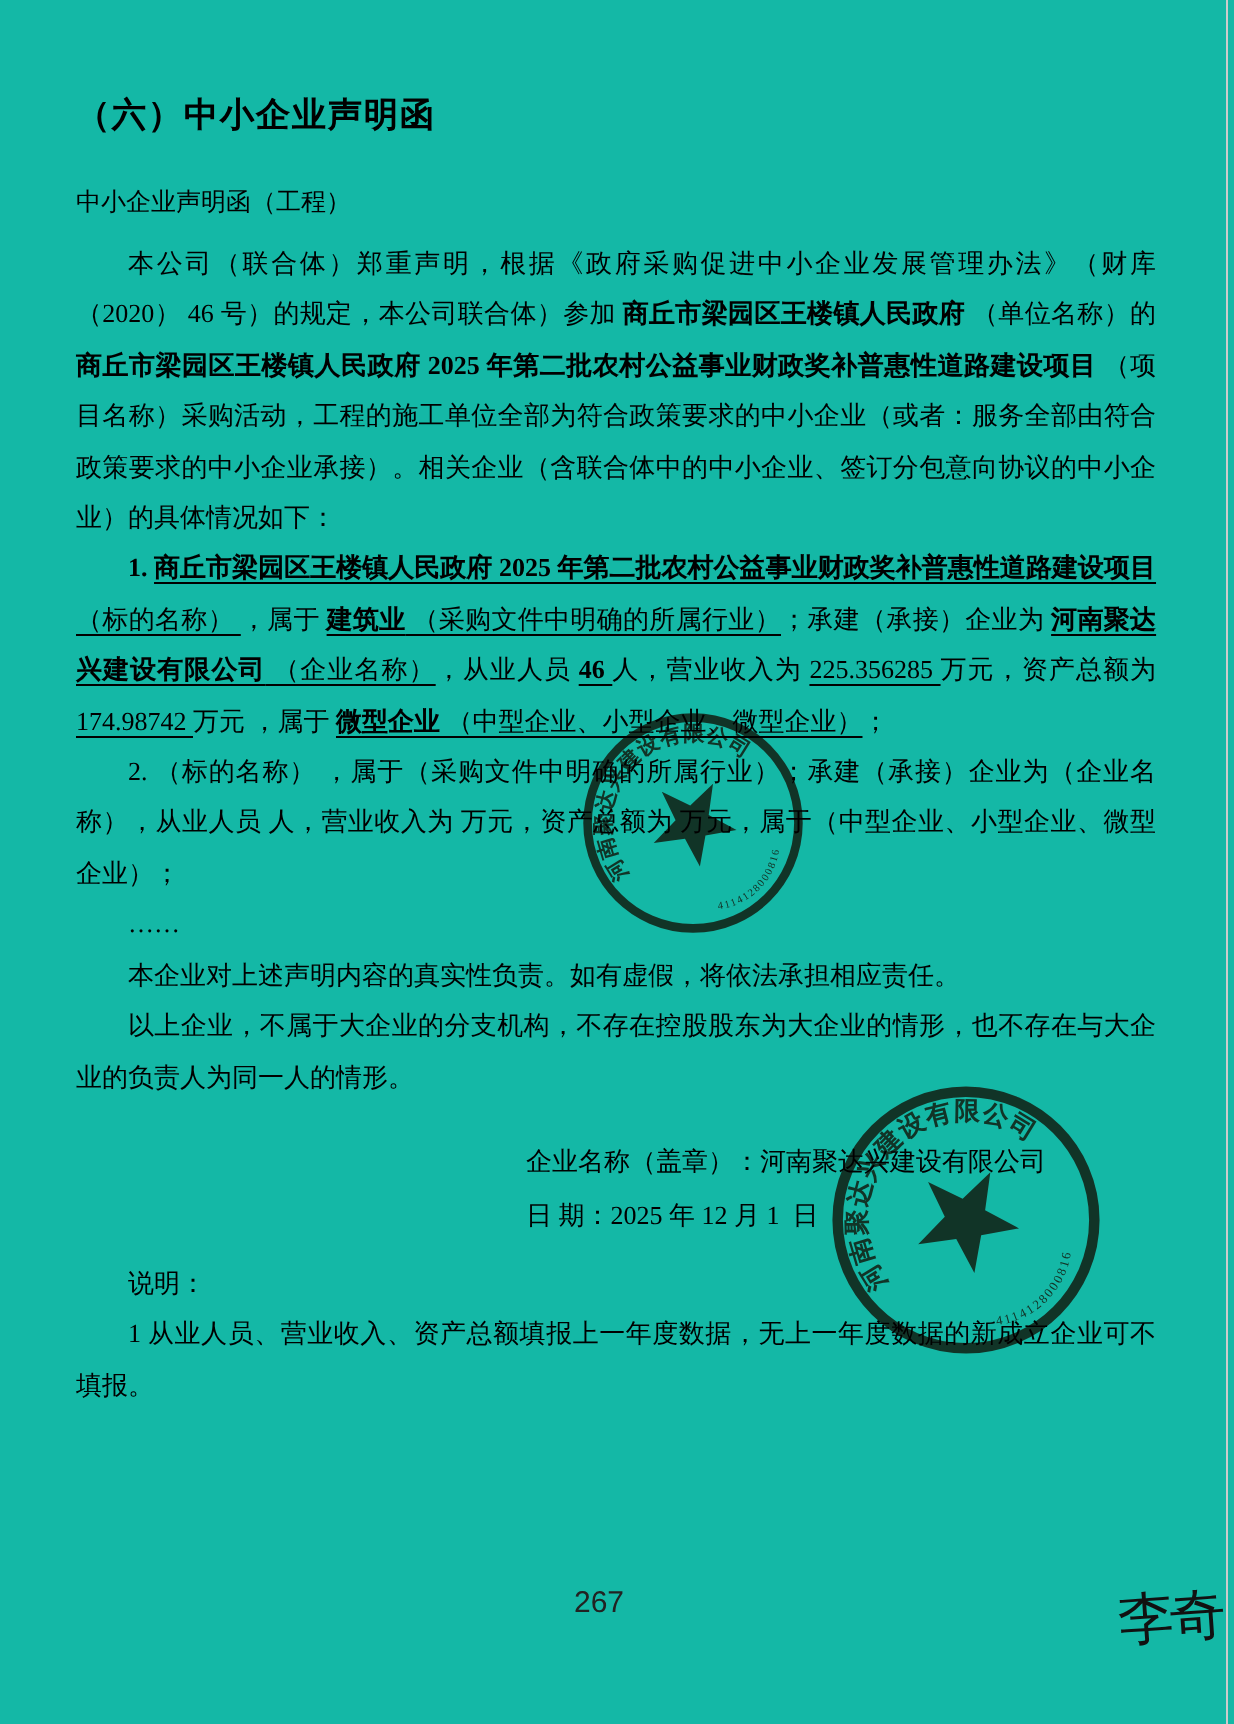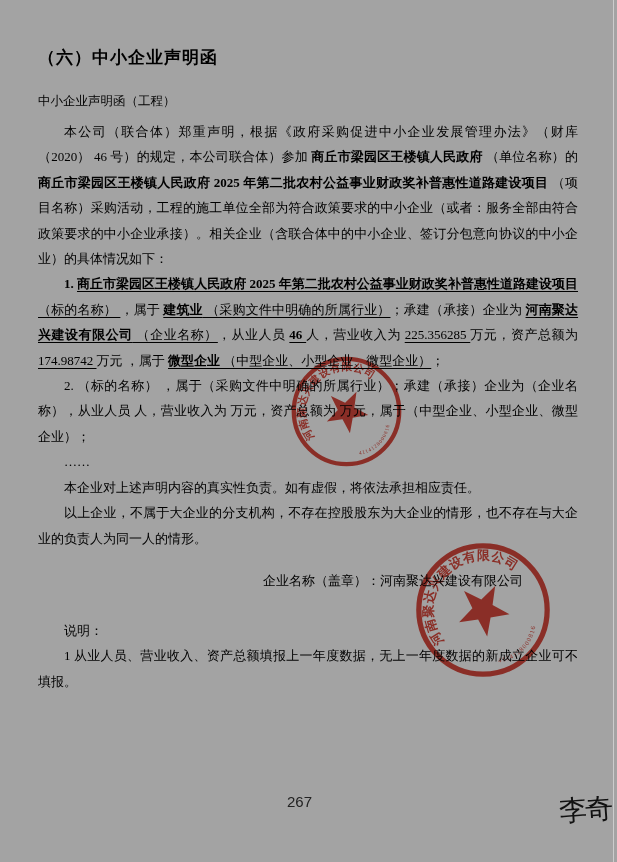--- a/index.html
+++ b/index.html
@@ -1,30 +1,30 @@
 <!DOCTYPE html>
 <html><head>
 <meta charset="utf-8">
 <style>
   html,body { margin:0; padding:0; background:#ffffff; }
   .page {
-    position:relative; width:617px; height:862px; background:#a3a3a3;
+    position:relative; width:617px; height:862px; background:#14b8a6;
     font-family:"Liberation Serif","DejaVu Serif",serif; color:#000;
     overflow:hidden;
   }
   .edge-line { position:absolute; right:3px; top:0; bottom:0; width:1px; background:#cccccc; }
   .content { position:absolute; left:38px; top:46px; width:540px; }
   .h1 { font-size:17px; font-weight:bold; letter-spacing:1px; margin:0 0 24px 0; }
   .doc-title { font-size:12.5px; margin:0 0 9px 0; }
   .para { margin:0; font-size:13px; line-height:25.4px; text-align:justify; text-indent:2em; }
   .para .b { font-weight:bold; }
   .para .u { text-decoration:underline; text-underline-offset:3px; text-decoration-thickness:1px; }
   .sign-block { margin:16px 0 0 225px; font-size:13px; line-height:27px; }
   .sign-block div { white-space:pre; }
-  .notes { margin-top:24px; }
+  .notes { margin-top:8px; }
   .page-num {
     position:absolute; left:287px; top:793px; font-size:15px;
     font-family:"Liberation Sans","DejaVu Sans",sans-serif; color:#222;
   }
   .signature {
     position:absolute; right:6px; top:796px; font-size:28px; color:#111;
     transform:rotate(-4deg); letter-spacing:-2px; line-height:1;
   }
   .stamp { position:absolute; mix-blend-mode:multiply; opacity:.92; pointer-events:none; }
   .stamp-1 { left:289px; top:354px; width:115px; height:115px; }
@@ -42,20 +42,21 @@
 
     <p class="para"><span>本公司（联合体）郑重声明，根据《政府采购促进中小企业发展管理办法》（财库（2020） 46 号）的规定，本公司联合体）参加 </span><span class="b">商丘市梁园区王楼镇人民政府</span><span> （单位名称）的 </span><span class="b">商丘市梁园区王楼镇人民政府 2025 年第二批农村公益事业财政奖补普惠性道路建设项目</span><span> （项目名称）采购活动，工程的施工单位全部为符合政策要求的中小企业（或者：服务全部由符合政策要求的中小企业承接）。相关企业（含联合体中的中小企业、签订分包意向协议的中小企业）的具体情况如下：</span></p>
     <p class="para"><span class="b">1. </span><span class="b u">商丘市梁园区王楼镇人民政府 2025 年第二批农村公益事业财政奖补普惠性道路建设项目</span><span class="u"> （标的名称） </span><span>，属于 </span><span class="b u">建筑业</span><span class="u"> （采购文件中明确的所属行业）</span><span>；承建（承接）企业为 </span><span class="b u">河南聚达兴建设有限公司</span><span class="u"> （企业名称）</span><span>，从业人员 </span><span class="b u"> 46 </span><span>人，营业收入为 </span><span class="u"> 225.356285 </span><span>万元，资产总额为 </span><span class="u"> 174.98742  </span><span>万元 ，属于 </span><span class="b u">微型企业</span><span class="u"> （中型企业、小型企业、微型企业）</span><span>；</span></p>
     <p class="para"><span>2. （标的名称） ，属于（采购文件中明确的所属行业）；承建（承接）企业为（企业名称），从业人员 人，营业收入为 万元，资产总额为 万元，属于（中型企业、小型企业、微型企业）；</span></p>
     <p class="para"><span>……</span></p>
     <p class="para"><span>本企业对上述声明内容的真实性负责。如有虚假，将依法承担相应责任。</span></p>
     <p class="para"><span>以上企业，不属于大企业的分支机构，不存在控股股东为大企业的情形，也不存在与大企业的负责人为同一人的情形。</span></p>
 
     <div class="sign-block">
       <div>企业名称（盖章）：河南聚达兴建设有限公司</div>
+      <div>日 期：2025 年 12 月 1  日</div>
     </div>
 
     <div class="notes">
       <p class="para">说明：</p>
       <p class="para">1 从业人员、营业收入、资产总额填报上一年度数据，无上一年度数据的新成立企业可不填报。</p>
     </div>
   </div>
 
   <svg class="stamp stamp-1" viewBox="0 0 120 120">
     <g transform="rotate(-45 60 60)">

